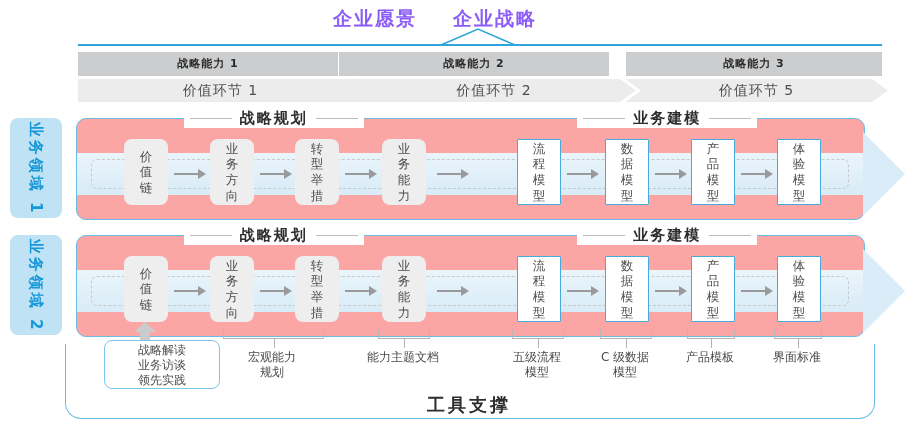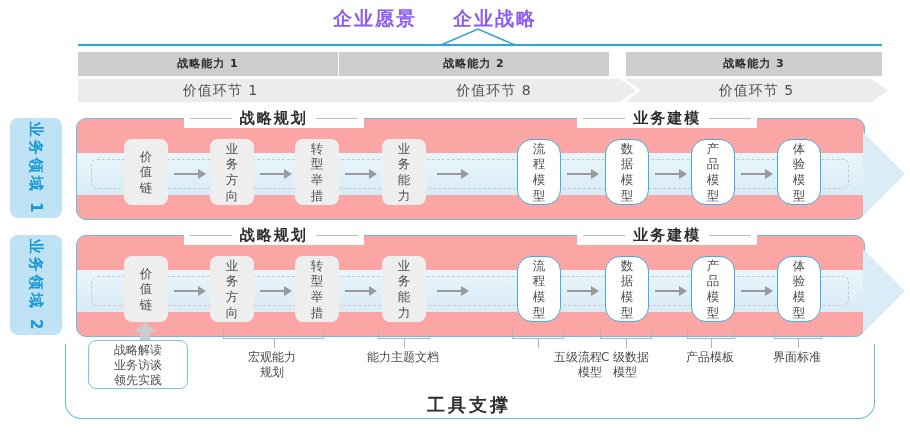--- a/index.html
+++ b/index.html
@@ -31,30 +31,30 @@
   .band-head{position:absolute;left:786px;top:13px;width:0;height:0;
     border-left:42px solid #d9ecf8;border-top:42px solid transparent;border-bottom:42px solid transparent;}
   .dashed{position:absolute;left:14px;top:40px;width:756px;height:28px;
     border:1px dashed #c9c9c9;border-radius:6px;}
   .sec-title{position:absolute;top:-10px;transform:translateX(-50%);display:flex;align-items:center;gap:8px;
     background:#fff;padding:0 6px;font-size:15px;font-weight:bold;color:#2d2d2d;letter-spacing:2px;white-space:nowrap;}
   .sec-title i{display:block;width:42px;height:1px;background:#bdbdbd;}
   .gbox,.bbox{position:absolute;top:20px;width:44px;height:66px;border-radius:8px;box-sizing:border-box;
     display:flex;align-items:center;justify-content:center;}
   .gbox{background:#eeeeef;}
-  .bbox{background:#fff;border:1.5px solid #45abdf;border-radius:15px;}
+  .bbox{background:#fff;border:1.5px solid #45abdf;border-radius:1px;}
   .vtext{width:14px;word-break:break-all;line-height:1.25;text-align:center;font-size:12.5px;color:#4e4e4e;}
   .harrow{position:absolute;top:54px;width:30px;height:2px;background:#9a9a9a;}
   .harrow:after{content:"";position:absolute;right:-2px;top:-4px;width:0;height:0;
     border-left:8px solid #9a9a9a;border-top:5px solid transparent;border-bottom:5px solid transparent;}
   
   .up-arrow-head{position:absolute;left:134px;top:322px;width:0;height:0;
     border-left:11px solid transparent;border-right:11px solid transparent;border-bottom:10px solid #c9cbcc;}
   .up-arrow-stem{position:absolute;left:140px;top:331px;width:10px;height:11px;background:#c9cbcc;}
-  .inputs-box{position:absolute;left:88px;top:340px;width:100px;height:49px;background:#fff;
+  .inputs-box{position:absolute;left:104px;top:340px;width:116px;height:49px;background:#fff;
     border:1px solid #7cc4e8;border-radius:8px;text-align:center;font-size:12px;line-height:15px;
     color:#4e4e4e;padding-top:2px;box-sizing:border-box;}
   .note{position:absolute;top:350px;width:130px;text-align:center;font-size:12px;line-height:15px;color:#4a4a4a;}
   .note span{display:block;}
   .bracket{position:absolute;top:330px;height:8px;
     border-left:1px solid #b5b5b5;border-right:1px solid #b5b5b5;border-bottom:1px solid #b5b5b5;}
   .bracket:after{content:"";position:absolute;left:50%;top:8px;height:10px;border-left:1px solid #b5b5b5;}
   
   .outer{position:absolute;left:65px;top:344px;width:808px;height:74px;
     border-left:1px solid #6bbce4;border-right:1px solid #6bbce4;border-bottom:1px solid #6bbce4;
@@ -74,21 +74,21 @@
   <svg class="peak" width="76" height="18">
     <polyline points="1,17 38,1 75,17" fill="none" stroke="#2ea3dc" stroke-width="1.5"></polyline>
   </svg>
   <div class="h-line"></div>
 
   <div class="cap-bar" style="left:78px;width:260px;">战略能力 1</div>
   <div class="cap-bar" style="left:339px;width:270px;">战略能力 2</div>
   <div class="cap-bar" style="left:626px;width:256px;">战略能力 3</div>
 
   <div class="chev" style="left:78px;width:285px;padding-right:10px;">价值环节 1</div>
-  <div class="chev notch" style="left:352px;width:284px;">价值环节 8</div>
+  <div class="chev notch" style="left:352px;width:284px;">价值环节 2</div>
   <div class="chev notch" style="left:625px;width:263px;">价值环节 5</div>
 
   <div class="domain" style="top:118px;">
     <span>业务领域 1</span>
   </div>
   <div class="domain" style="top:235px;">
     <span>业务领域 2</span>
   </div>
 
   <div class="row" style="top:118px;">
@@ -203,21 +203,21 @@
   <div class="bracket" style="left:687px;width:46px;"></div>
   <div class="bracket" style="left:774px;width:46px;"></div>
 
   <div class="note" style="left:207px;">
     <span>宏观能力</span>
     <span>规划</span>
   </div>
   <div class="note" style="left:338px;">
     <span>能力主题文档</span>
   </div>
-  <div class="note" style="left:472px;text-align:right;">
+  <div class="note" style="left:472px;">
     <span>五级流程</span>
     <span>模型</span>
   </div>
   <div class="note" style="left:560px;">
     <span>C 级数据</span>
     <span>模型</span>
   </div>
   <div class="note" style="left:645px;">
     <span>产品模板</span>
   </div>

